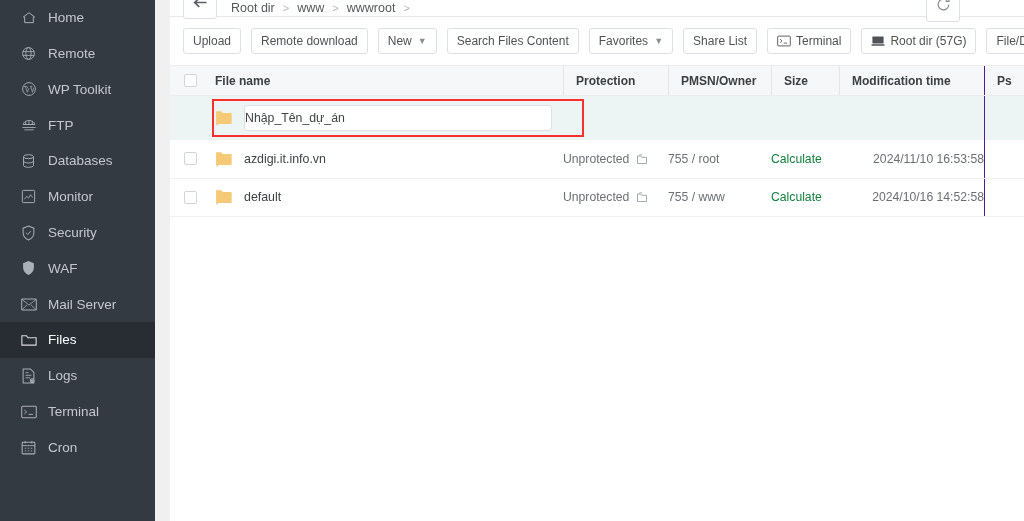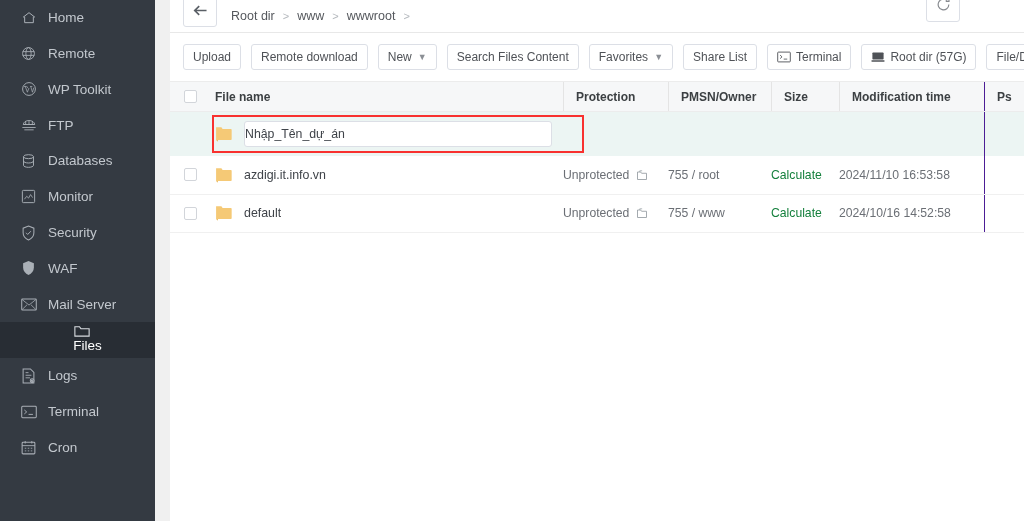--- a/index.html
+++ b/index.html
@@ -21,21 +21,21 @@
   }
   .nav-item {
     display: flex; align-items: center;
     height: 35.8px;
     padding-left: 20px;
     color: #c3c8ce;
     font-size: 13.5px;
     cursor: pointer;
     white-space: nowrap;
   }
-  .nav-item.active { background: #282d34; color: #ffffff; flex-direction: column; }
+  .nav-item.active { background: #282d34; color: #ffffff; }
   .nav-ico {
     width: 17px; height: 17px;
     flex: 0 0 17px;
     margin-right: 11px;
     display: flex; align-items: center; justify-content: center;
     color: #aab0b7;
   }
   .nav-item.active .nav-ico { color: #d8dce0; }
   .nav-ico svg { display: block; }
   .nav-label { line-height: 1; }
@@ -45,21 +45,21 @@
   
   .content {
     flex: 1 1 auto; height: 521px;
     background: #ffffff;
     position: relative;
     overflow: hidden;
   }
 
   
   .crumbbar {
-    height: 33px;
+    height: 17px;
     border-bottom: 1px solid #e8e8e8;
     display: flex; align-items: center;
     position: relative;
     background: #fff;
   }
   .backbtn {
     width: 34px; height: 31px;
     margin-top: -9px;
     border: 1px solid #dcdfe6;
     border-radius: 3px;
@@ -122,21 +122,21 @@
     font-size: 12.2px; color: #4a4d52;
     background: #fff;
   }
   .row.newrow { background: #ecf5f3; height: 44px; border-bottom: none; position: relative; }
 
   .c-check { width: 40px; flex: 0 0 40px; display: flex; justify-content: center; align-items: center; }
   .c-name  { flex: 1 1 auto; display: flex; align-items: center; min-width: 0; padding-left: 5px; }
   .c-prot  { width: 105px; flex: 0 0 105px; display: flex; align-items: center; gap: 7px; }
   .c-pmsn  { width: 103px; flex: 0 0 103px; }
   .c-size  { width: 68px; flex: 0 0 68px; }
-  .c-mtime { width: 145px; flex: 0 0 145px; }
+  .c-mtime { width: 145px; flex: 0 0 145px; text-align: right; }
   .c-ps    { width: 40px; flex: 0 0 40px; border-left: 1px solid #4c1d95; padding-left: 12px; height: 100%; display:flex; align-items:center;}
 
   .thead .c-prot, .thead .c-pmsn, .thead .c-size, .thead .c-mtime { border-left: 1px solid #e4e4e4; padding-left: 12px; height: 100%; display: flex; align-items: center; }
 
   .chk {
     width: 13px; height: 13px;
     border: 1px solid #d2d5da; border-radius: 2px; background: #fff;
     cursor: pointer;
   }
   .folder-ico { flex: 0 0 18px; margin-right: 11px; display:flex; align-items:center; }

